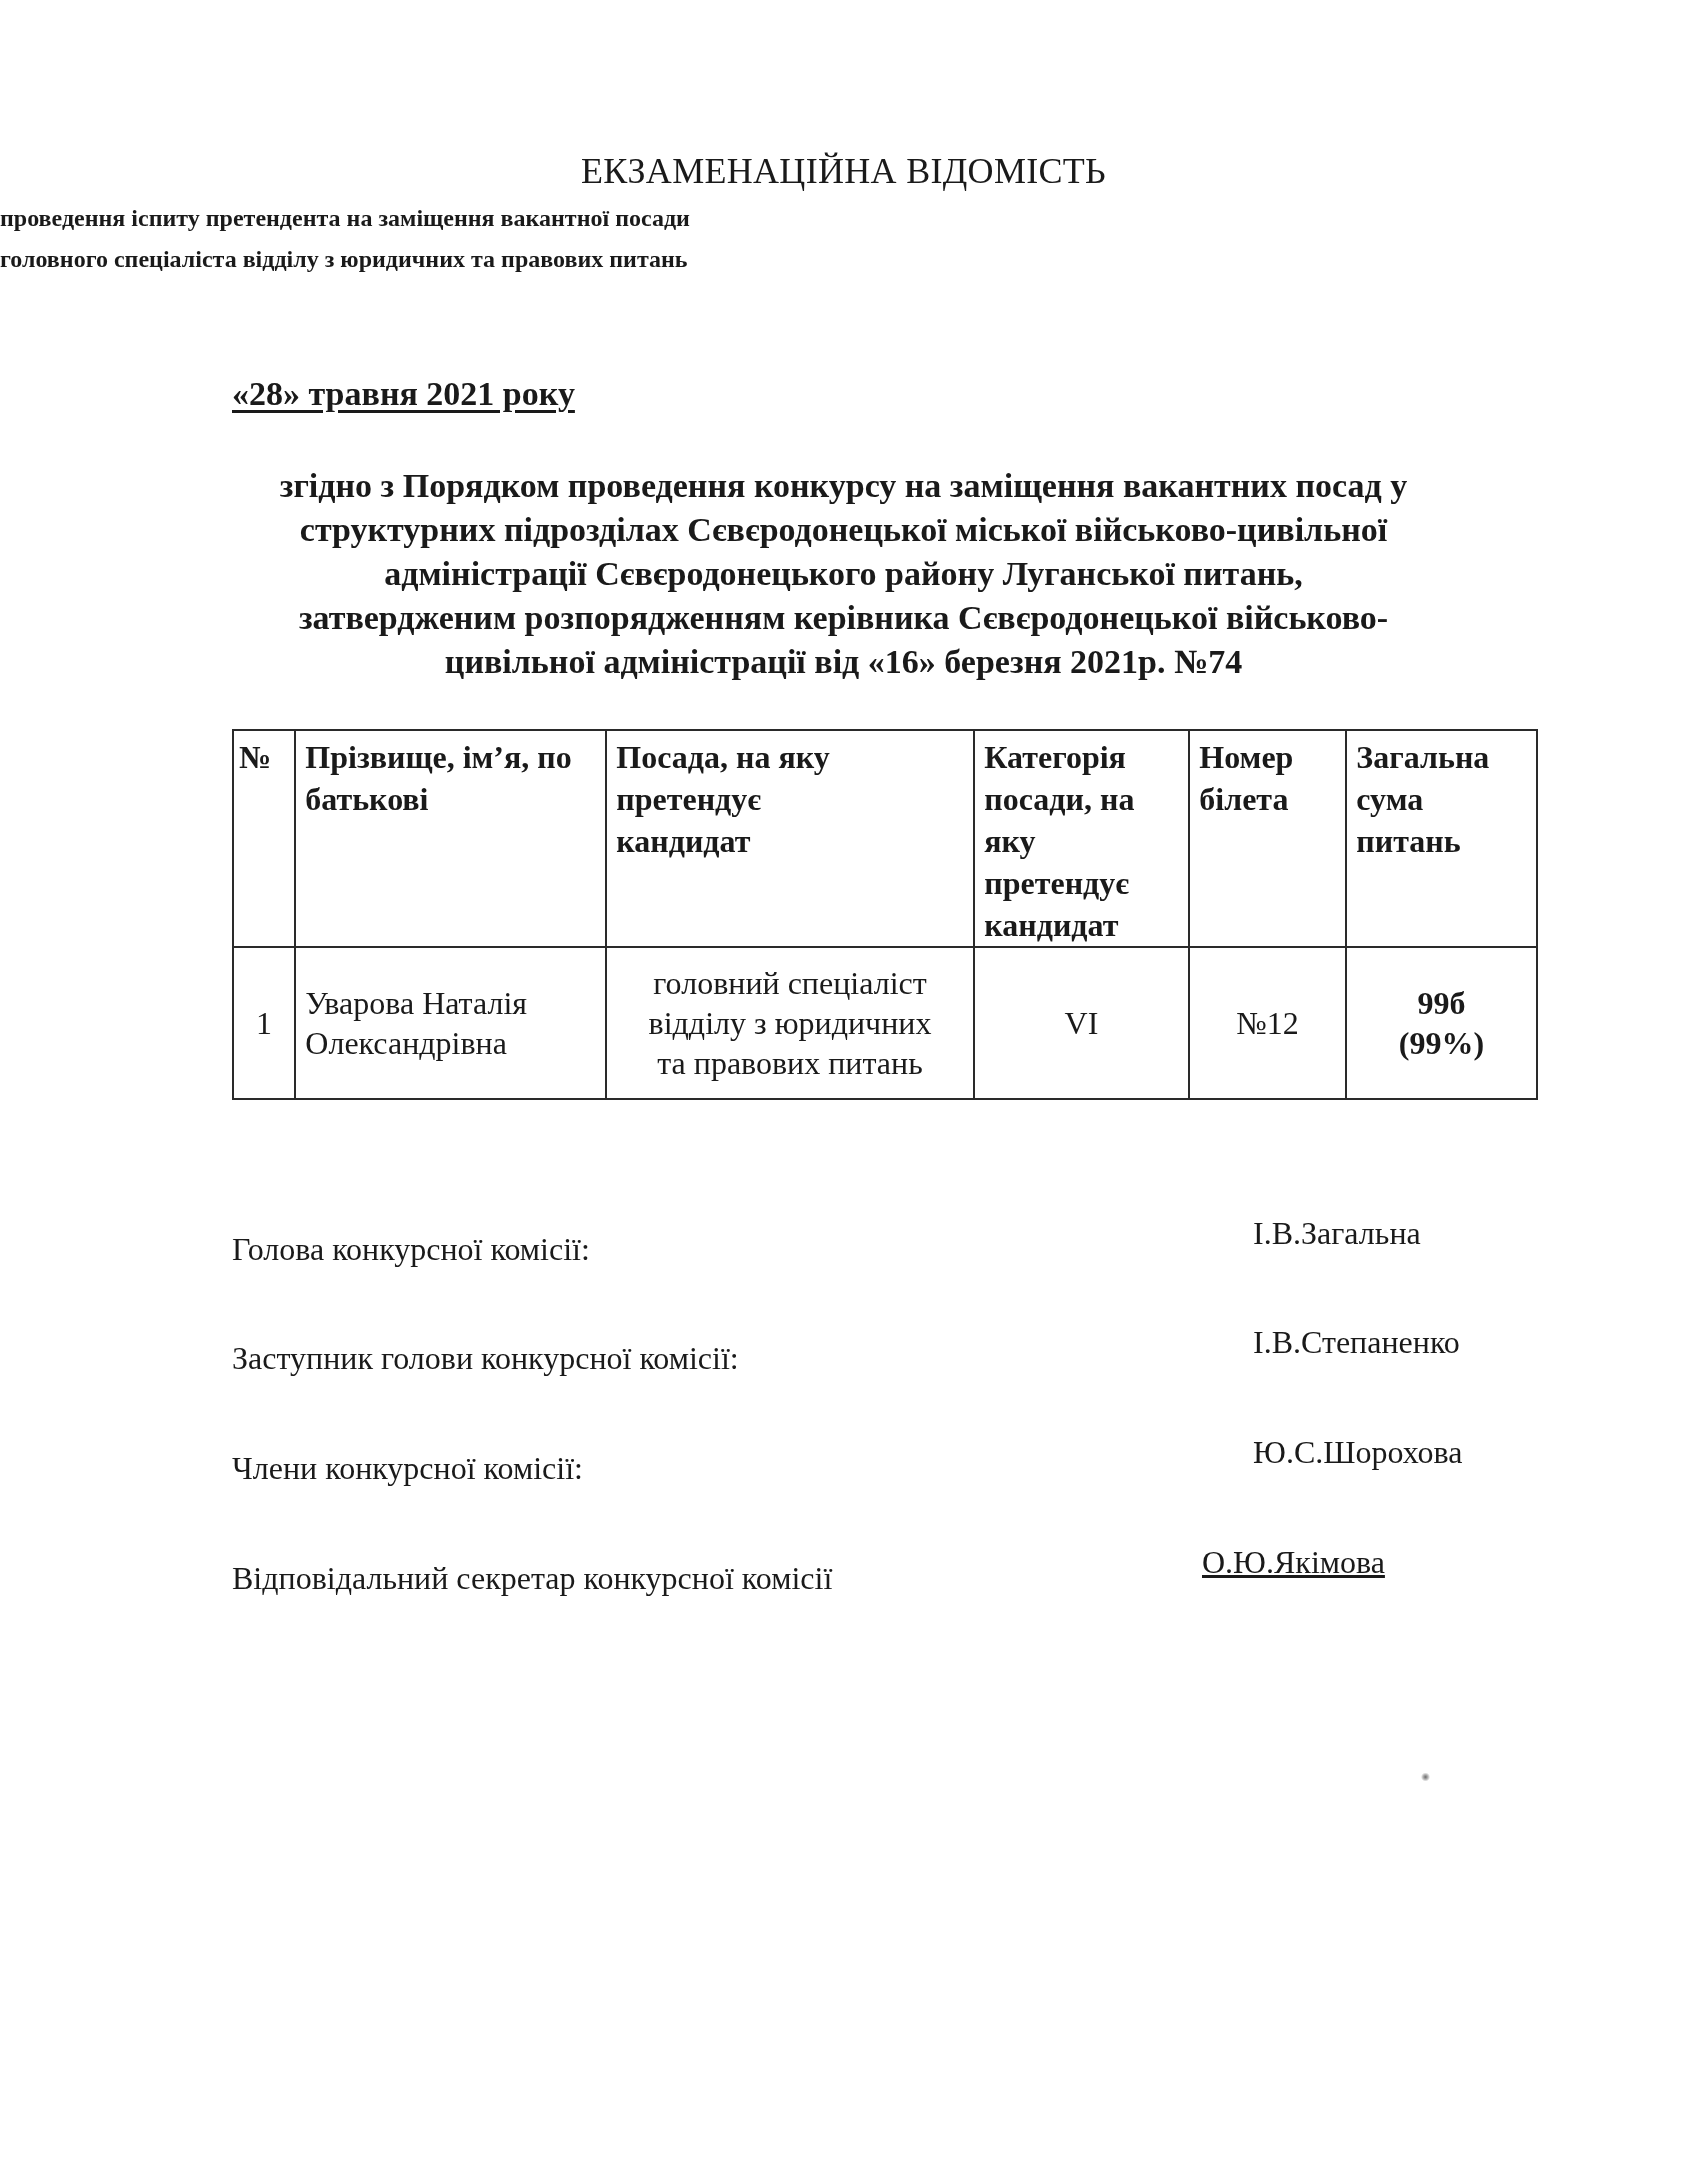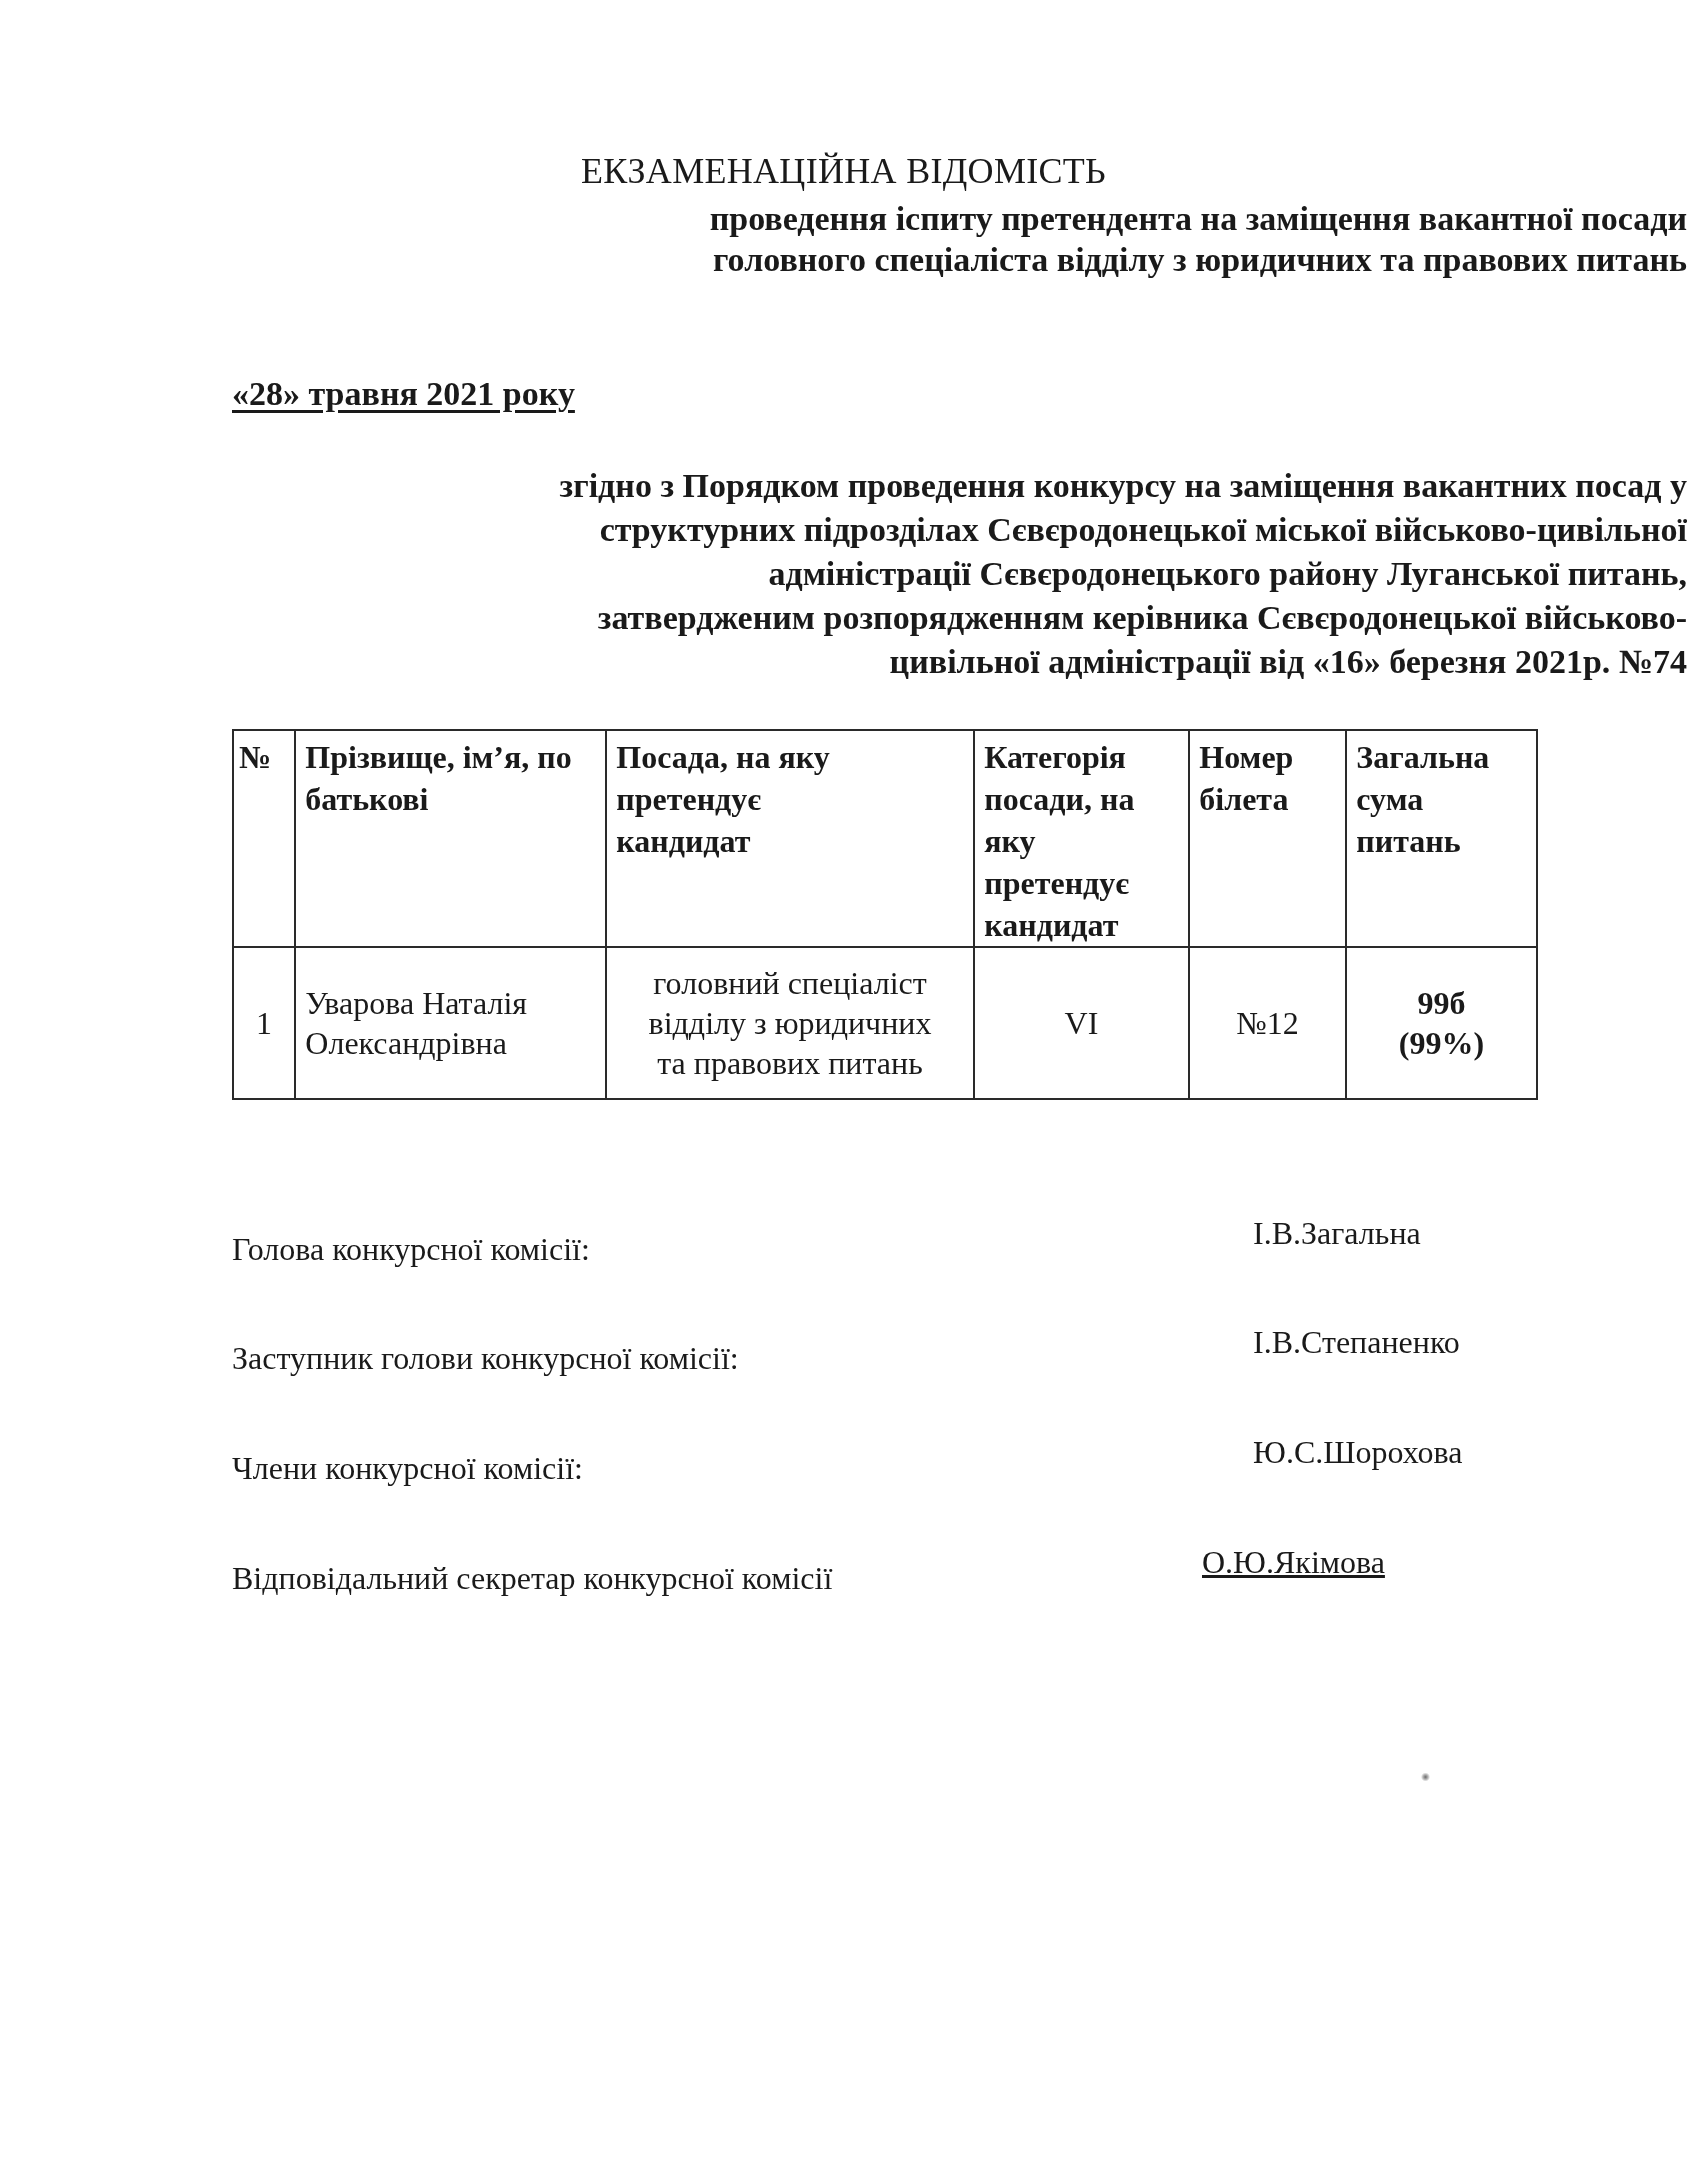--- a/index.html
+++ b/index.html
@@ -6,33 +6,33 @@
   body {
     width: 1687px; height: 2183px; position: relative; overflow: hidden;
     font-family: "Liberation Serif", "DejaVu Serif", serif; color: #1a1a1a;
   }
   .abs { position: absolute; }
   .title {
     left: 0; width: 1687px; top: 151px; text-align: center;
     font-weight: normal; font-size: 36px; line-height: 41px; letter-spacing: 0.3px;
   }
   .subtitle {
-    left: 0; width: 1687px; top: 198px; text-align: right;
-    font-weight: bold; font-size: 34px; line-height: 41px;
+    left: 0; width: 1687px; top: 198px; text-align: left;
+    font-weight: bold; font-size: 24px; line-height: 41px;
   }
   .subtitle div { white-space: nowrap; }
   .date {
     left: 232px; top: 374px; font-weight: bold; font-size: 34px; line-height: 40px;
     text-decoration: underline; text-decoration-thickness: 2.6px; text-underline-offset: 5.3px;
   }
   .basis {
     left: 0; width: 1687px; top: 464px; text-align: center;
     font-weight: bold; font-size: 34px; line-height: 44px;
   }
-  .basis div { white-space: nowrap; text-align: right; }
+  .basis div { white-space: nowrap; }
   table.ved {
     left: 232px; top: 729px; width: 1303px; border-collapse: collapse;
     table-layout: fixed;
   }
   table.ved th, table.ved td {
     border: 2px solid #2a2a2a; padding: 0 9.3px; vertical-align: top;
     font-size: 32px; line-height: 42px;
   }
   table.ved th { font-weight: bold; text-align: left; height: 196px; padding-top: 5.3px; }
   table.ved td { font-weight: normal; text-align: center; vertical-align: middle; height: 150px; line-height: 40px; }

